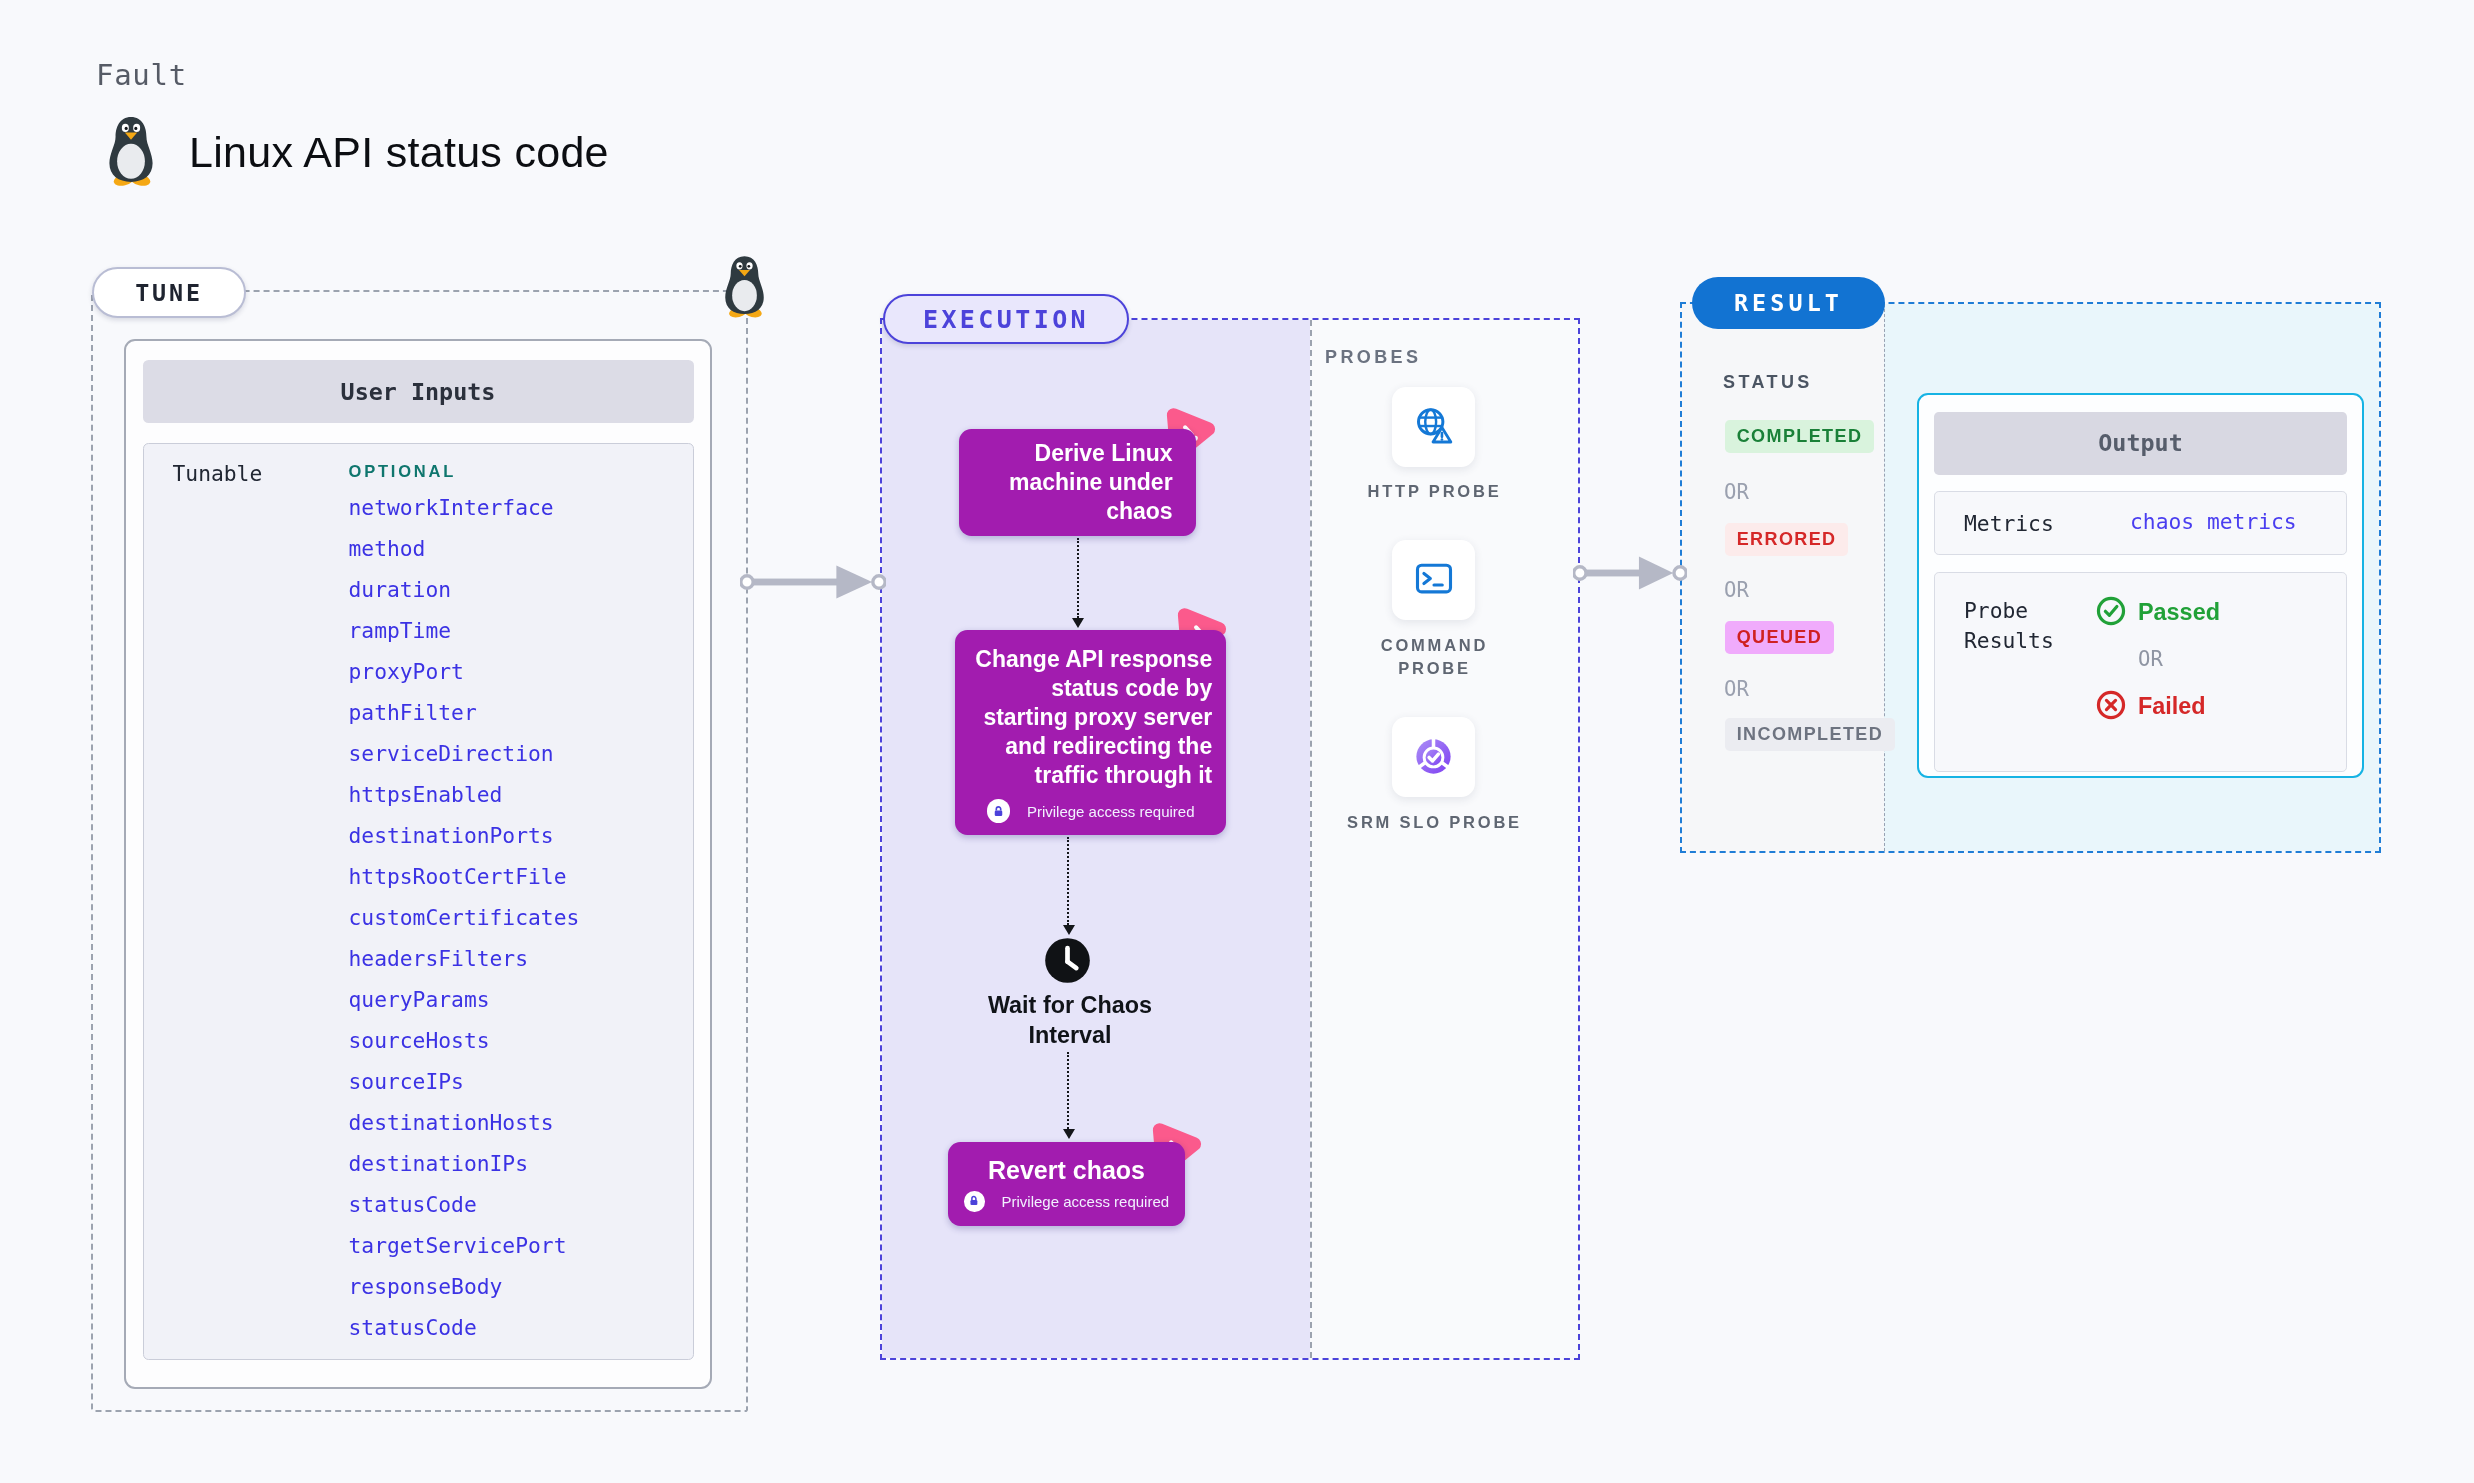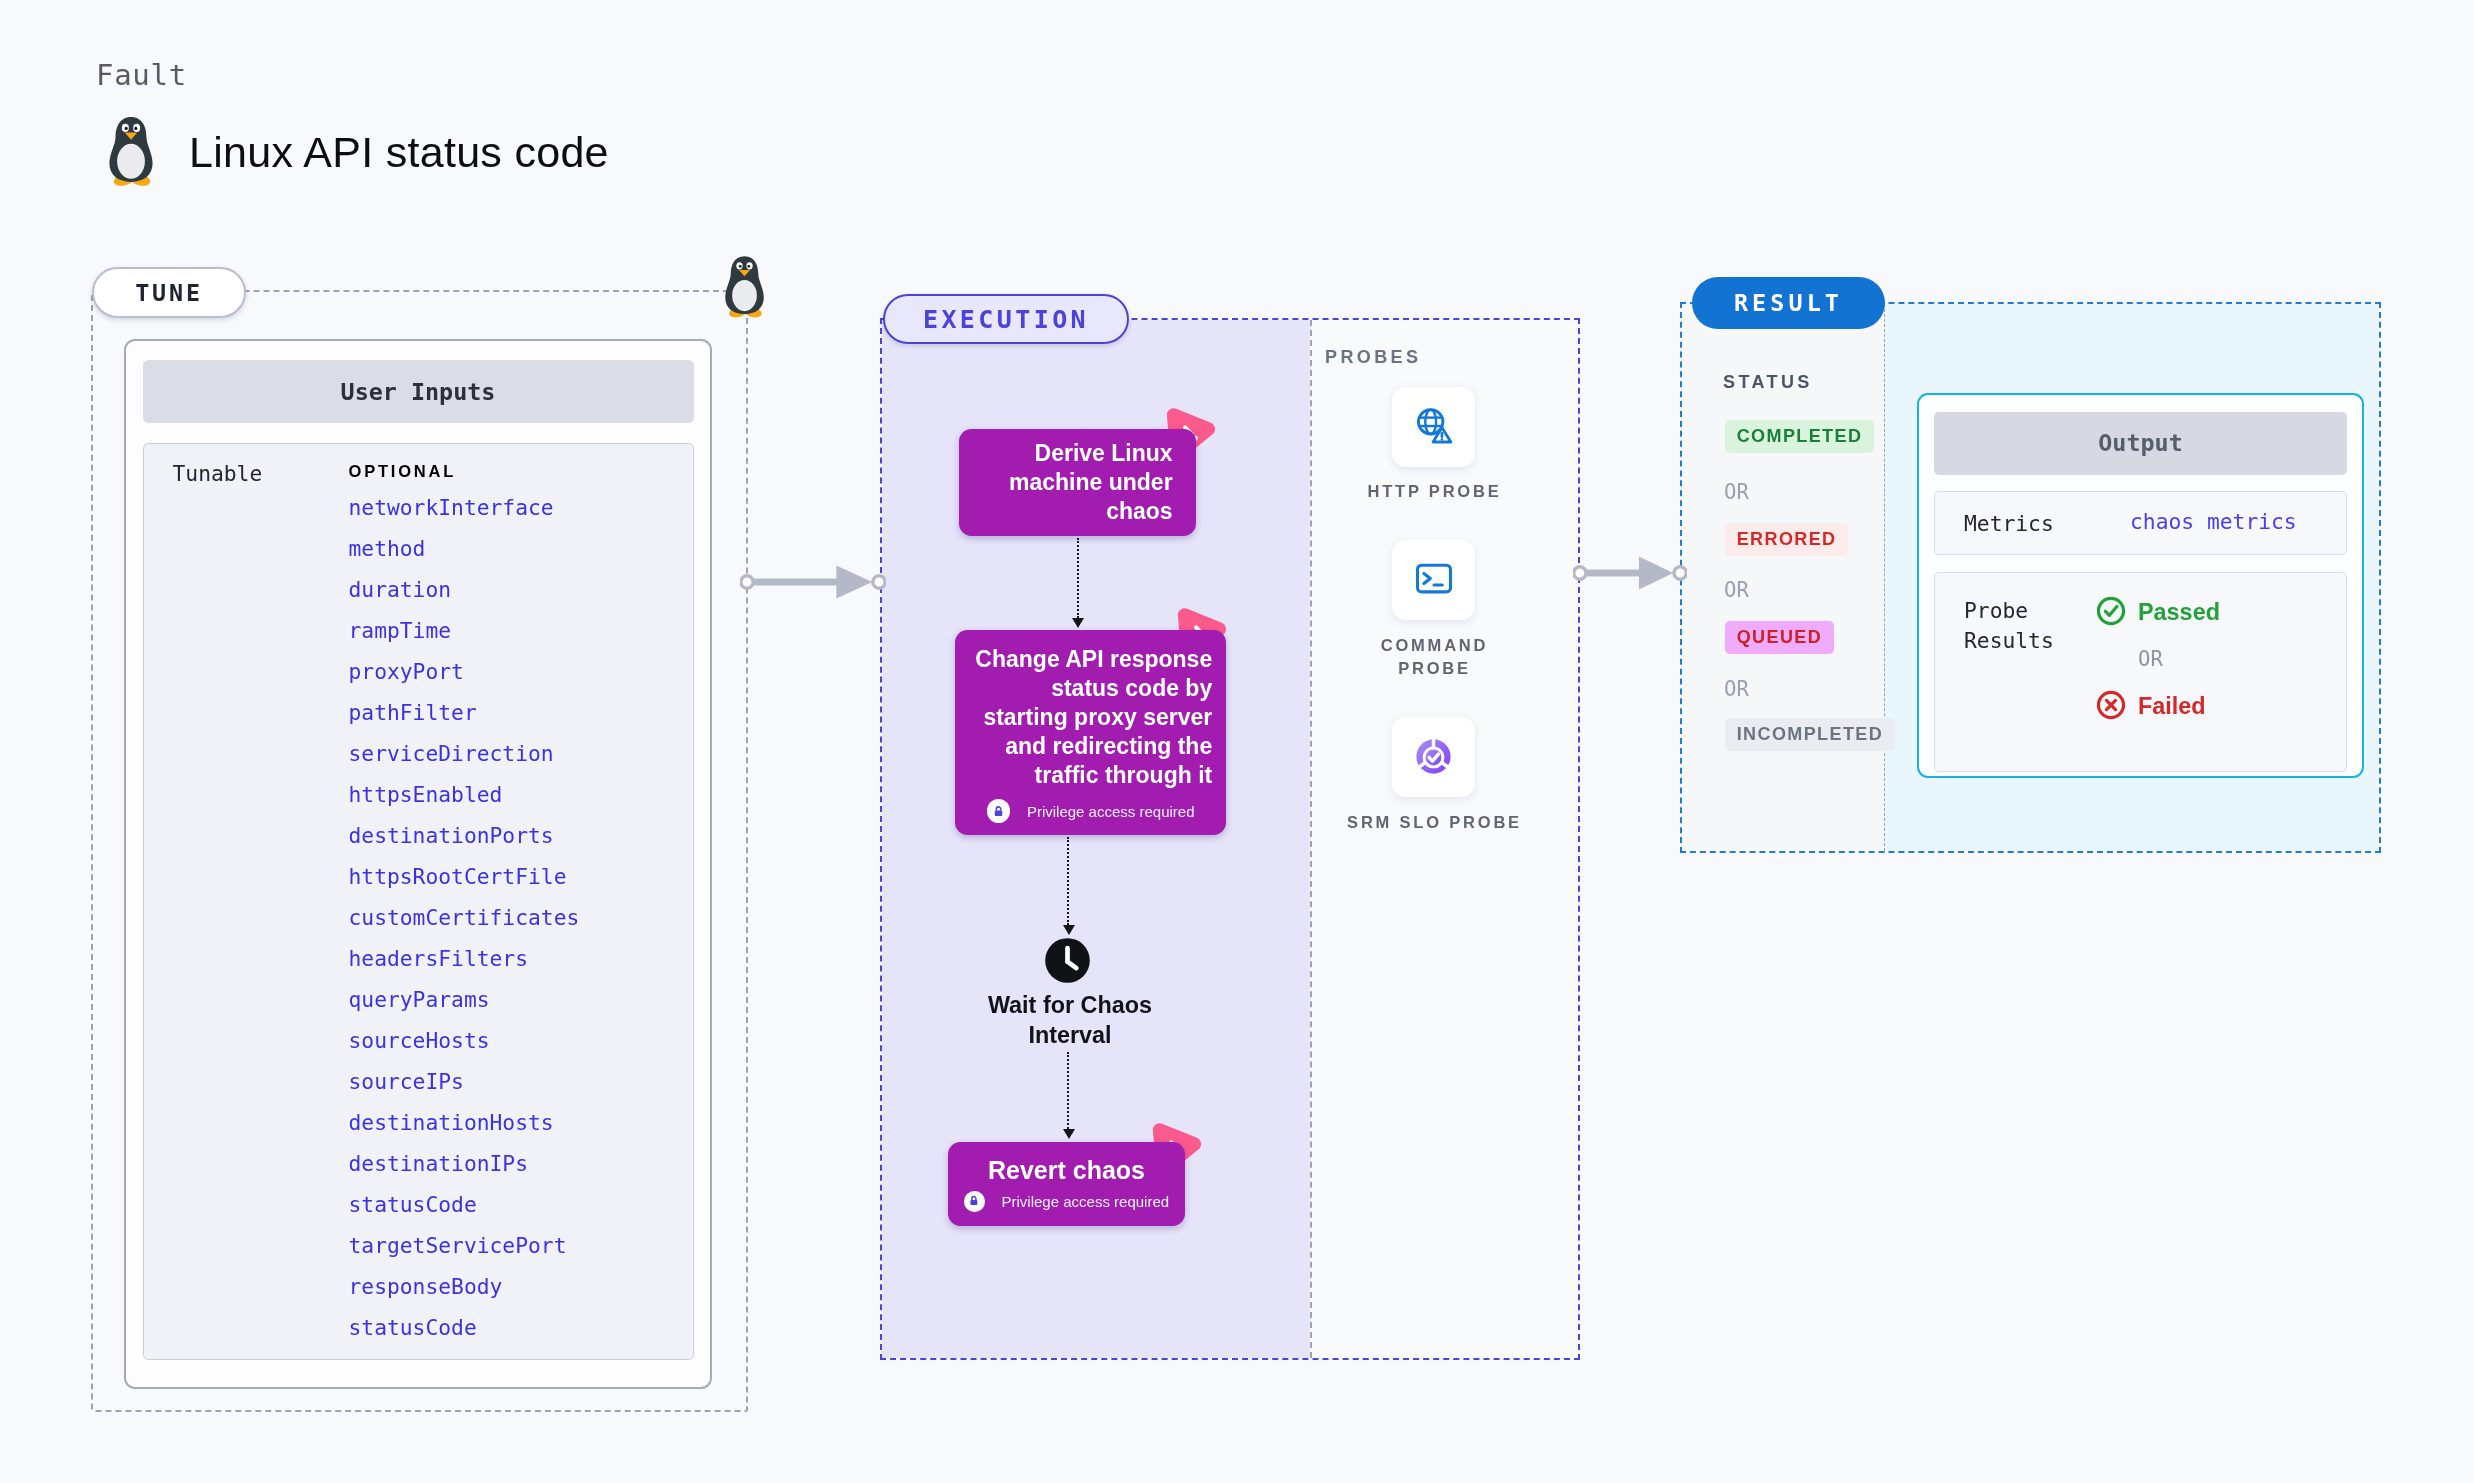--- a/index.html
+++ b/index.html
@@ -30,21 +30,21 @@
                color:#4c43da; font-size:25px; letter-spacing:3.4px; box-shadow:0 2.1px 5.5px rgba(40,44,80,.16); z-index:5; }
   .result-pill { left:1692px; top:277px; width:193px; height:52px; background:#1273d2; color:#ffffff;
                  font-size:23.4px; letter-spacing:4.1px; z-index:5; }
 
   
   .ui-card { left:124px; top:339px; width:588px; height:1050px; background:#fdfdfe; border:2.1px solid #a5aab6; border-radius:11px; z-index:2; }
   .ui-header { left:16.5px; top:19px; right:16.5px; height:63px; background:#dcdce6; border-radius:5.5px;
                display:flex; align-items:center; justify-content:center; font-size:23.4px; font-weight:700; color:#2b303c; }
   .ui-listbox { left:16.5px; top:102px; right:16.5px; bottom:27.5px; background:#f1f2f8; border:1.4px solid #cacdd9; border-radius:5.5px; }
   .tunable-label { left:29px; top:16.5px; font-size:21.3px; color:#212733; }
-  .optional-label { left:205px; top:18px; font-size:16.5px; font-weight:700; color:#000000; letter-spacing:2.8px; }
+  .optional-label { left:205px; top:18px; font-size:16.5px; font-weight:700; color:#0f766e; letter-spacing:2.8px; }
   .tunable-list { left:205px; top:43px; right:13.8px; }
   .tunable-item { height:41px; display:flex; align-items:center; font-size:21.3px; color:#3b32e4; cursor:pointer; }
 
   
   .flow-box { background:#a21caf; border-radius:12.4px; color:#ffffff; font-weight:700;
               display:flex; flex-direction:column; align-items:center; justify-content:center;
               text-align:right; z-index:3; box-shadow:0 2.8px 6.9px rgba(40,30,120,.25); }
   .flow-box .txt { font-size:23px; line-height:29px; }
   .box1 { left:959px; top:429px; width:237px; height:107px; padding:0 23.4px; }
   .box2 { left:955px; top:630px; width:271px; height:205px; padding:9.6px 13.8px 6.9px; }

